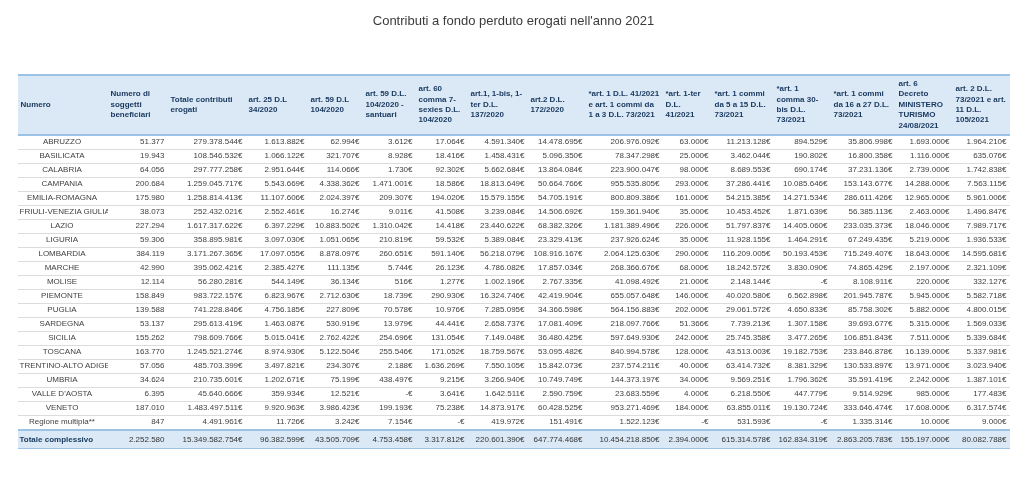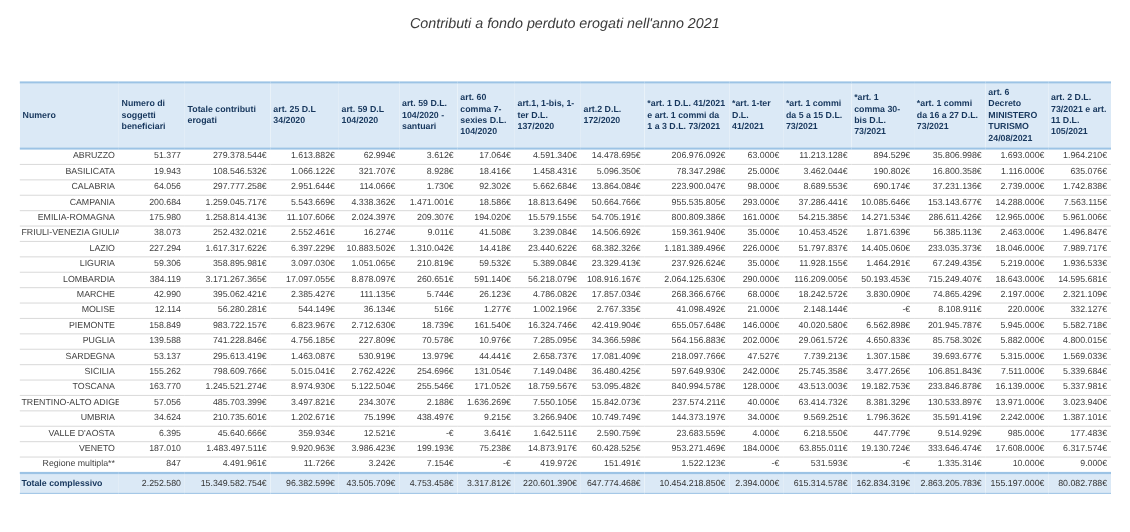--- a/index.html
+++ b/index.html
@@ -16,21 +16,20 @@
     background: #ffffff;
     font-family: "Liberation Sans", sans-serif;
     overflow: hidden;
   }
   .page { width: 1027px; height: 484px; position: relative; }
   .title {
     padding-top: 13px;
     text-align: center;
     font-size: 13px;
     color: #3b3b3b;
-    font-style: italic;
   }
   table.grid {
     border-collapse: collapse;
     table-layout: fixed;
     width: 992px;
     margin: 46px auto 0 auto;
   }
   thead th {
     background: var(--header-bg);
     color: var(--header-text);
@@ -50,21 +49,21 @@
     color: var(--data-text);
     text-align: right;
     padding: 2px 3px;
     height: 14px;
     border-bottom: 1px solid var(--row-border);
     white-space: nowrap;
     overflow: hidden;
     line-height: 1.1;
   }
   tbody td.region {
-    text-align: right;
+    text-align: center;
     padding-left: 2px;
   }
   tfoot td {
     background: var(--header-bg);
     color: #333333;
     font-size: 8px;
     text-align: right;
     padding: 4px 3px;
     height: 18px;
     border-top: 2px solid var(--border-blue);
@@ -324,21 +323,21 @@
           <td>220.000€</td>
           <td>332.127€</td>
         </tr>
         <tr>
           <td class="region">PIEMONTE</td>
           <td>158.849</td>
           <td>983.722.157€</td>
           <td>6.823.967€</td>
           <td>2.712.630€</td>
           <td>18.739€</td>
-          <td>161.540€</td>
+          <td>290.930€</td>
           <td>16.324.746€</td>
           <td>42.419.904€</td>
           <td>655.057.648€</td>
           <td>146.000€</td>
           <td>40.020.580€</td>
           <td>6.562.898€</td>
           <td>201.945.787€</td>
           <td>5.945.000€</td>
           <td>5.582.718€</td>
         </tr>
@@ -364,21 +363,21 @@
           <td class="region">SARDEGNA</td>
           <td>53.137</td>
           <td>295.613.419€</td>
           <td>1.463.087€</td>
           <td>530.919€</td>
           <td>13.979€</td>
           <td>44.441€</td>
           <td>2.658.737€</td>
           <td>17.081.409€</td>
           <td>218.097.766€</td>
-          <td>47.527€</td>
+          <td>51.366€</td>
           <td>7.739.213€</td>
           <td>1.307.158€</td>
           <td>39.693.677€</td>
           <td>5.315.000€</td>
           <td>1.569.033€</td>
         </tr>
         <tr>
           <td class="region">SICILIA</td>
           <td>155.262</td>
           <td>798.609.766€</td>

